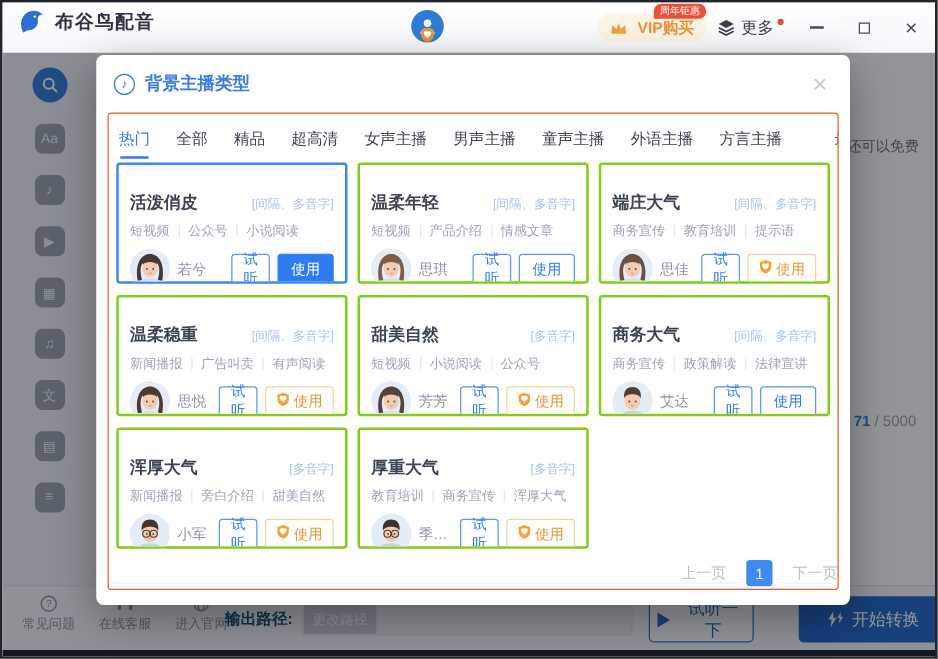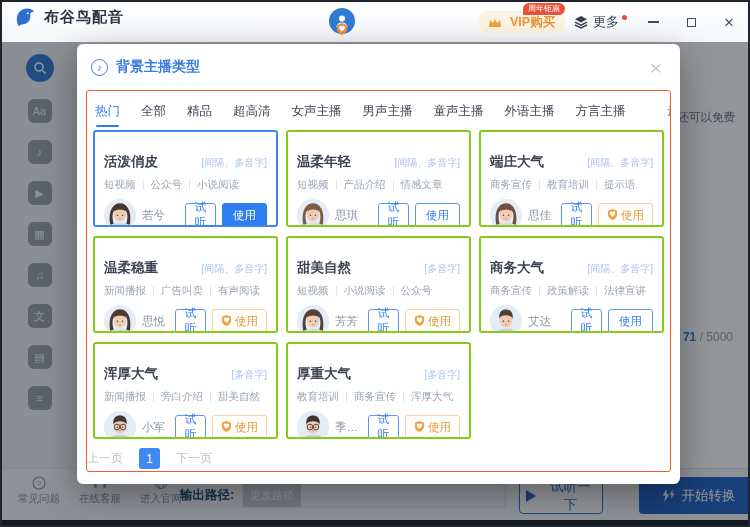--- a/index.html
+++ b/index.html
@@ -71,21 +71,21 @@
   .card-bottom{display:flex;align-items:center;margin-top:7px;}
   .avatar{width:32px;height:32px;border-radius:50%;overflow:hidden;flex:none;background:#e3ecf7;}
   .avatar svg{display:block;}
   .card-name{margin-left:6px;font-size:11.5px;color:#8b95a5;max-width:40px;overflow:hidden;text-overflow:ellipsis;white-space:nowrap;}
   .flex-sp{flex:1;min-width:2px;}
   .btn{height:25px;border-radius:3px;font-size:11.5px;display:flex;align-items:center;justify-content:center;cursor:pointer;font-family:inherit;flex:none;}
   .btn.listen{width:31px;border:1px solid #5b97f2;background:#fff;color:#2f7bf0;margin-right:6px;}
   .btn.use.solid{width:45px;background:#2f7bf0;border:1px solid #2f7bf0;color:#fff;}
   .btn.use.outline{width:45px;border:1px solid #5b97f2;background:#fff;color:#2f7bf0;}
   .btn.use.vip{width:55px;border:1px solid #f3d4a2;background:#fffefb;color:#e39a3b;gap:3px;}
-  .pager{display:flex;align-items:center;justify-content:flex-start;margin-top:9px;font-size:12px;color:#b9c0cb;gap:16px;}
+  .pager{display:flex;align-items:center;justify-content:flex-end;margin-top:9px;font-size:12px;color:#b9c0cb;gap:16px;}
   .pg-nav{cursor:pointer;}
   .pg-cur{width:21px;height:21px;background:#3f8af0;color:#fff;border-radius:3px;display:flex;align-items:center;justify-content:center;cursor:pointer;}
 </style>
 </head>
 <body>
 
 <div class="window">
 
   <div class="titlebar">
     <div class="brand">

